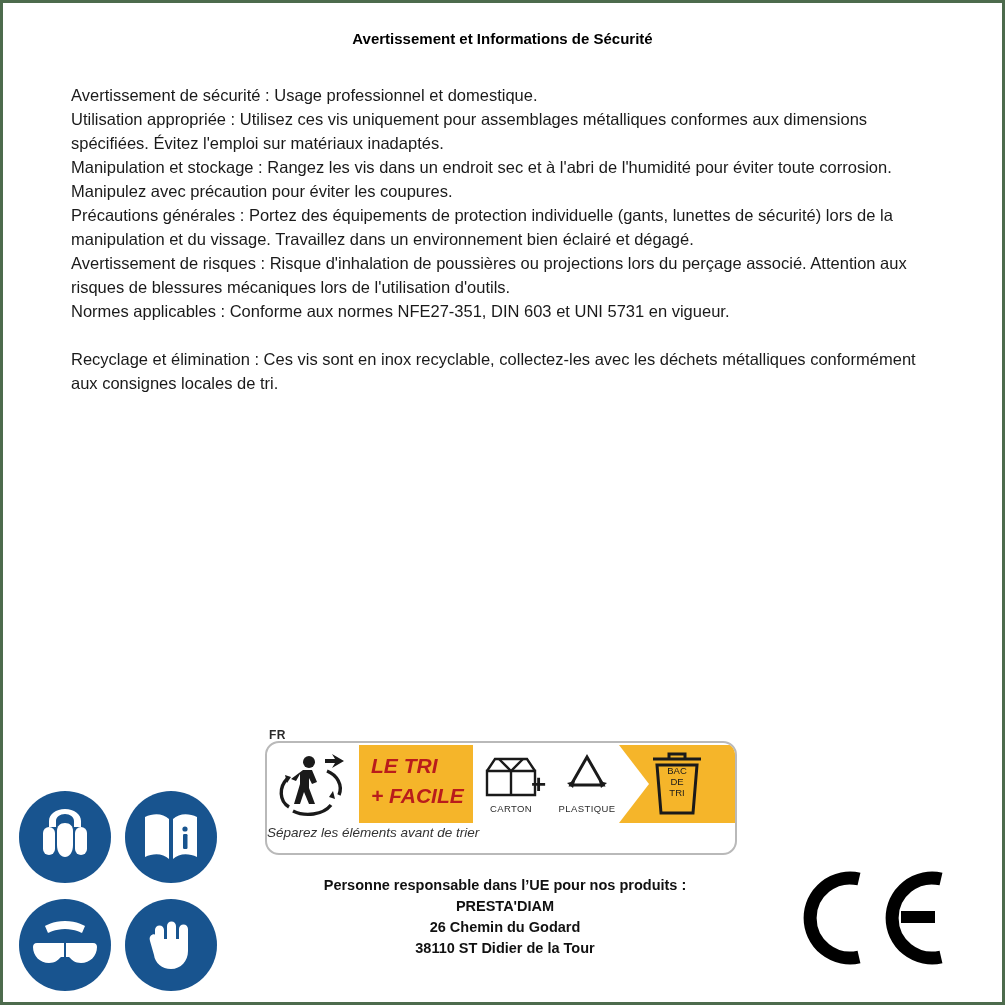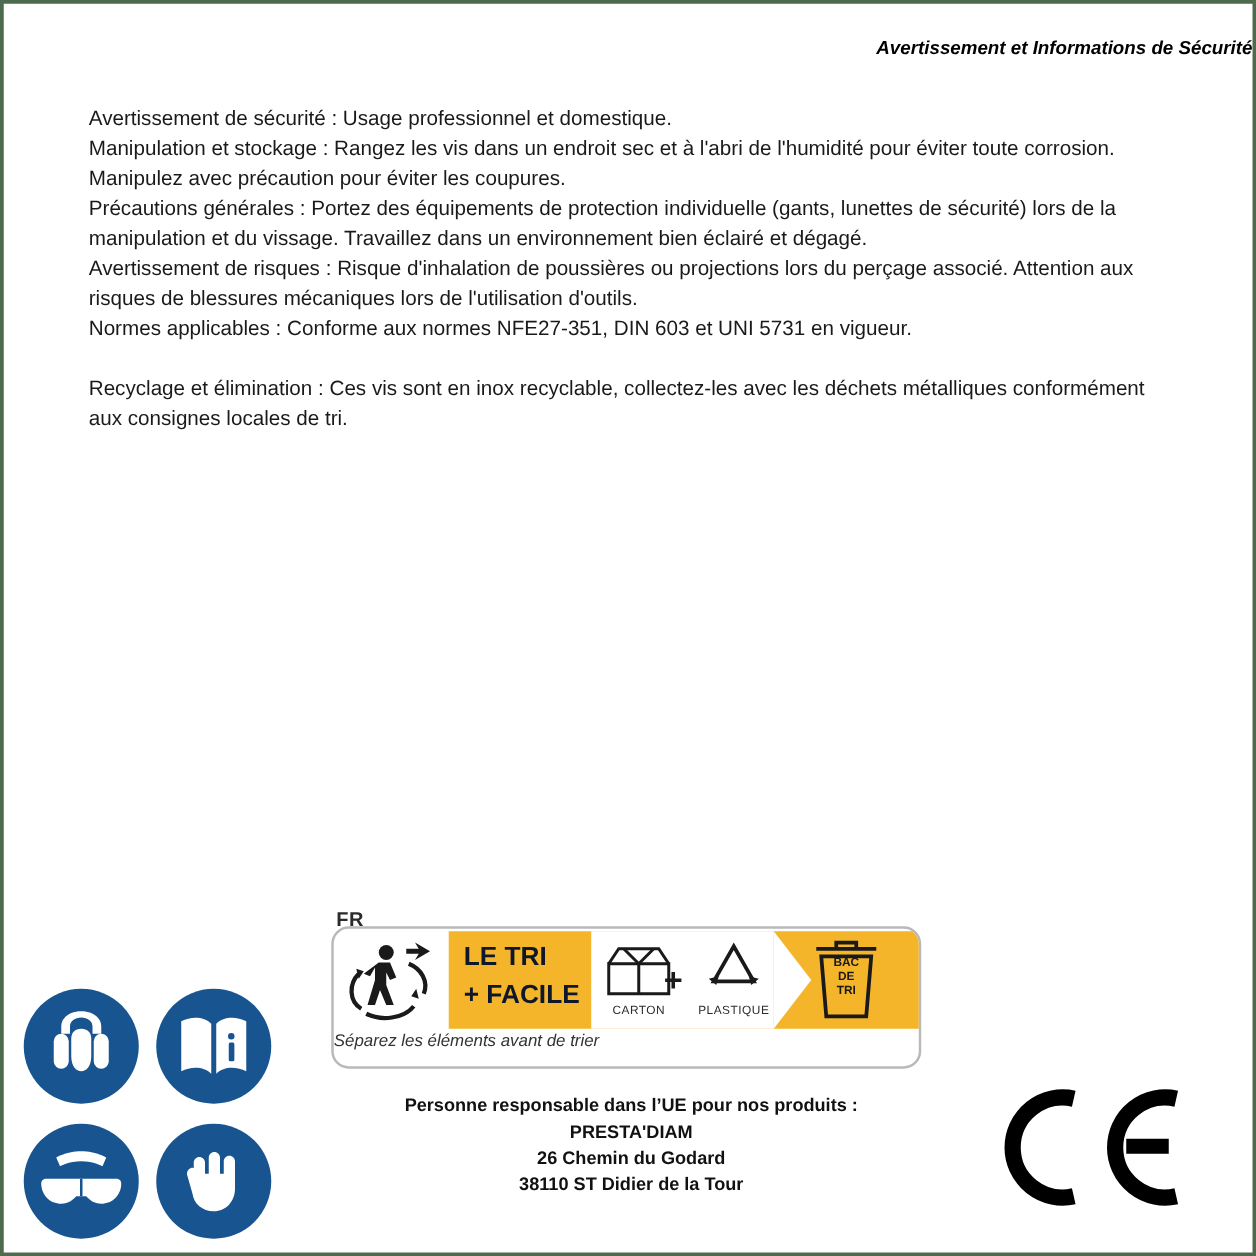--- a/index.html
+++ b/index.html
@@ -13,26 +13,25 @@
   .page {
     position: relative;
     width: 1005px;
     height: 1005px;
     box-sizing: border-box;
     border: 3px solid #4d6b4d;
     background: #ffffff;
     overflow: hidden;
   }
   .doc-title {
-    text-align: right;
+    text-align: center;
     font-weight: bold;
     font-size: 15px;
     color: #000;
     margin-top: 27px;
-    font-style: italic;
   }
   .body-text {
     position: absolute;
     left: 68px;
     top: 80px;
     width: 872px;
     font-size: 16.5px;
     line-height: 24px;
     color: #1a1a1a;
   }
@@ -69,21 +68,21 @@
     position: absolute;
     left: 262px;
     top: 738px;
     width: 472px;
     height: 120px;
   }
   .triman .fr-label {
     position: absolute;
     left: 4px;
     top: -13px;
-    font-size: 16px;
+    font-size: 12px;
     font-weight: bold;
     color: #2b2b2b;
     letter-spacing: 0.5px;
     text-align: right;
   }
   .triman-box {
     position: absolute;
     left: 0;
     top: 0;
     width: 472px;
@@ -118,24 +117,25 @@
     height: 0;
     border-top: 39px solid transparent;
     border-bottom: 39px solid transparent;
     border-left: 30px solid #ffffff;
   }
   .tri-facile {
     position: absolute;
     left: 104px;
     top: 8px;
     width: 100px;
-    color: #0f172a;
+    color: #b91c1c;
     font-weight: bold;
     font-size: 21px;
     line-height: 30px;
+    font-style: italic;
   }
   .tri-facile .l2 { display: block; }
   .triman-caption {
     position: absolute;
     left: 0;
     top: 82px;
     width: 472px;
     text-align: left;
     font-size: 13.5px;
     font-style: italic;
@@ -164,21 +164,21 @@
     font-weight: bold;
     color: #1a1a1a;
   }
   .bac-text {
     position: absolute;
     left: 380px;
     top: 22px;
     width: 60px;
     text-align: center;
     font-size: 9.5px;
-    font-weight: bold;
+    font-weight: normal;
     line-height: 11px;
     color: #1a1a1a;
   }
 
   
   .resp-block {
     position: absolute;
     left: 232px;
     top: 872px;
     width: 540px;
@@ -200,20 +200,21 @@
 </style>
 </head>
 <body>
 
 <div class="page">
 
   <div class="doc-title">Avertissement et Informations de Sécurité</div>
 
   <div class="body-text">
     <p>Avertissement de sécurité : Usage professionnel et domestique.</p>
+    <p>Utilisation appropriée : Utilisez ces vis uniquement pour assemblages métalliques conformes aux dimensions spécifiées. Évitez l'emploi sur matériaux inadaptés.</p>
     <p>Manipulation et stockage : Rangez les vis dans un endroit sec et à l'abri de l'humidité pour éviter toute corrosion. Manipulez avec précaution pour éviter les coupures.</p>
     <p>Précautions générales : Portez des équipements de protection individuelle (gants, lunettes de sécurité) lors de la manipulation et du vissage. Travaillez dans un environnement bien éclairé et dégagé.</p>
     <p>Avertissement de risques : Risque d'inhalation de poussières ou projections lors du perçage associé. Attention aux risques de blessures mécaniques lors de l'utilisation d'outils.</p>
     <p>Normes applicables : Conforme aux normes NFE27-351, DIN 603 et UNI 5731 en vigueur.</p>
     <p class="spaced">Recyclage et élimination : Ces vis sont en inox recyclable, collectez-les avec les déchets métalliques conformément aux consignes locales de tri.</p>
   </div>
 
   <div class="picto-grid">
 
     <div class="picto p1">

